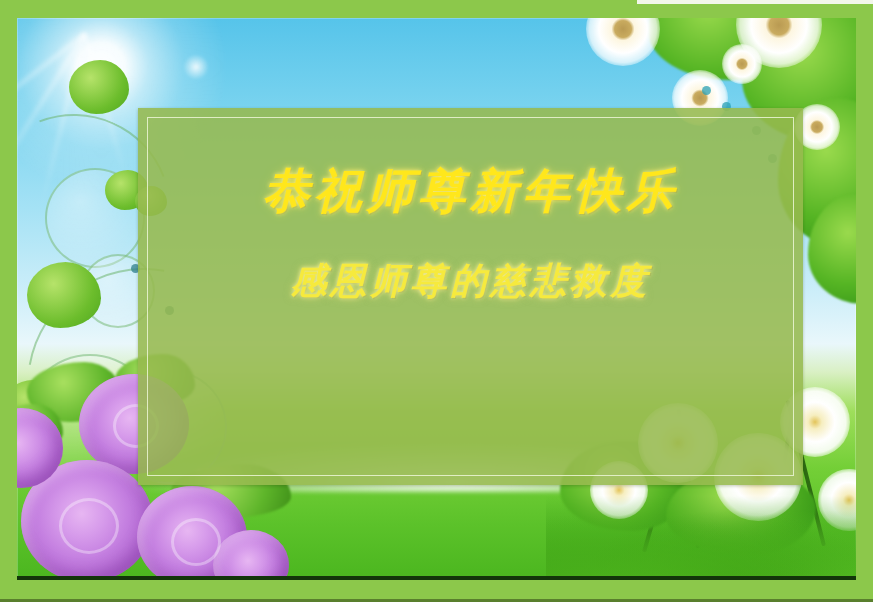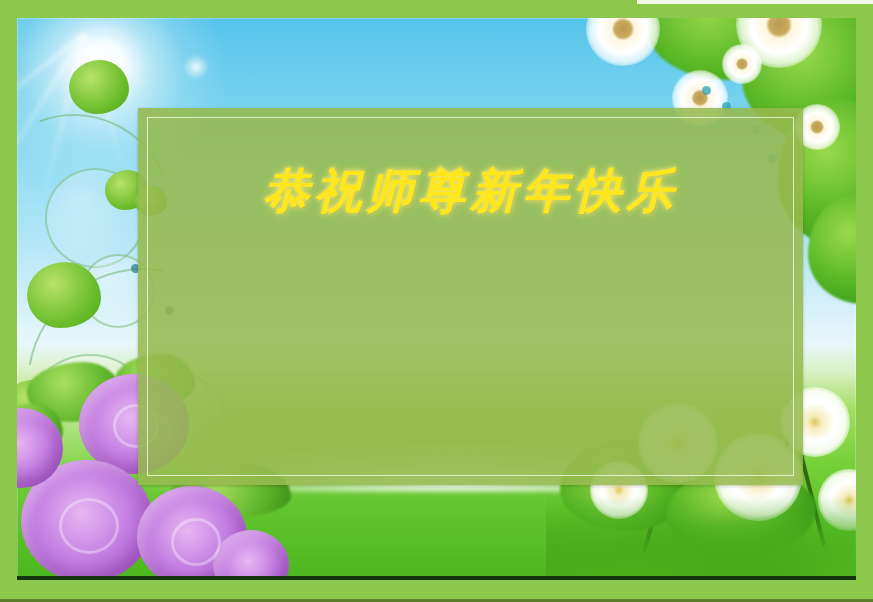--- a/index.html
+++ b/index.html
@@ -421,16 +421,17 @@
       <div class="grass"></div>
     </div>
 
     <div class="picture-bottom-line"></div>
   </div>
 
   <div class="text-panel">
     <div class="text-panel-inner-border"></div>
     <div class="panel-content">
       <div class="title-main">恭祝师尊新年快乐</div>
+      <div class="title-sub">感恩师尊的慈悲救度</div>
     </div>
   </div>
 
 </div>
 
 </body></html>

